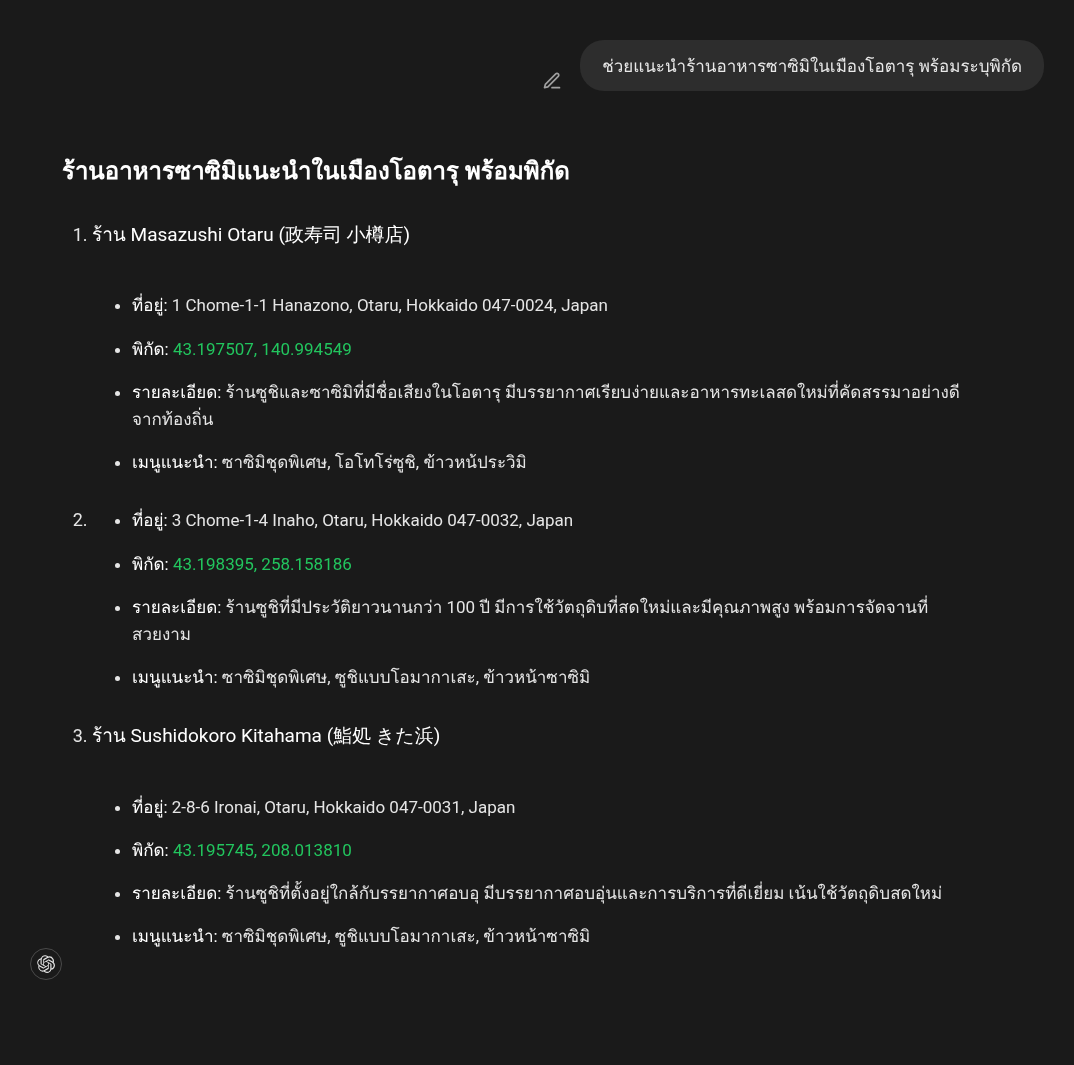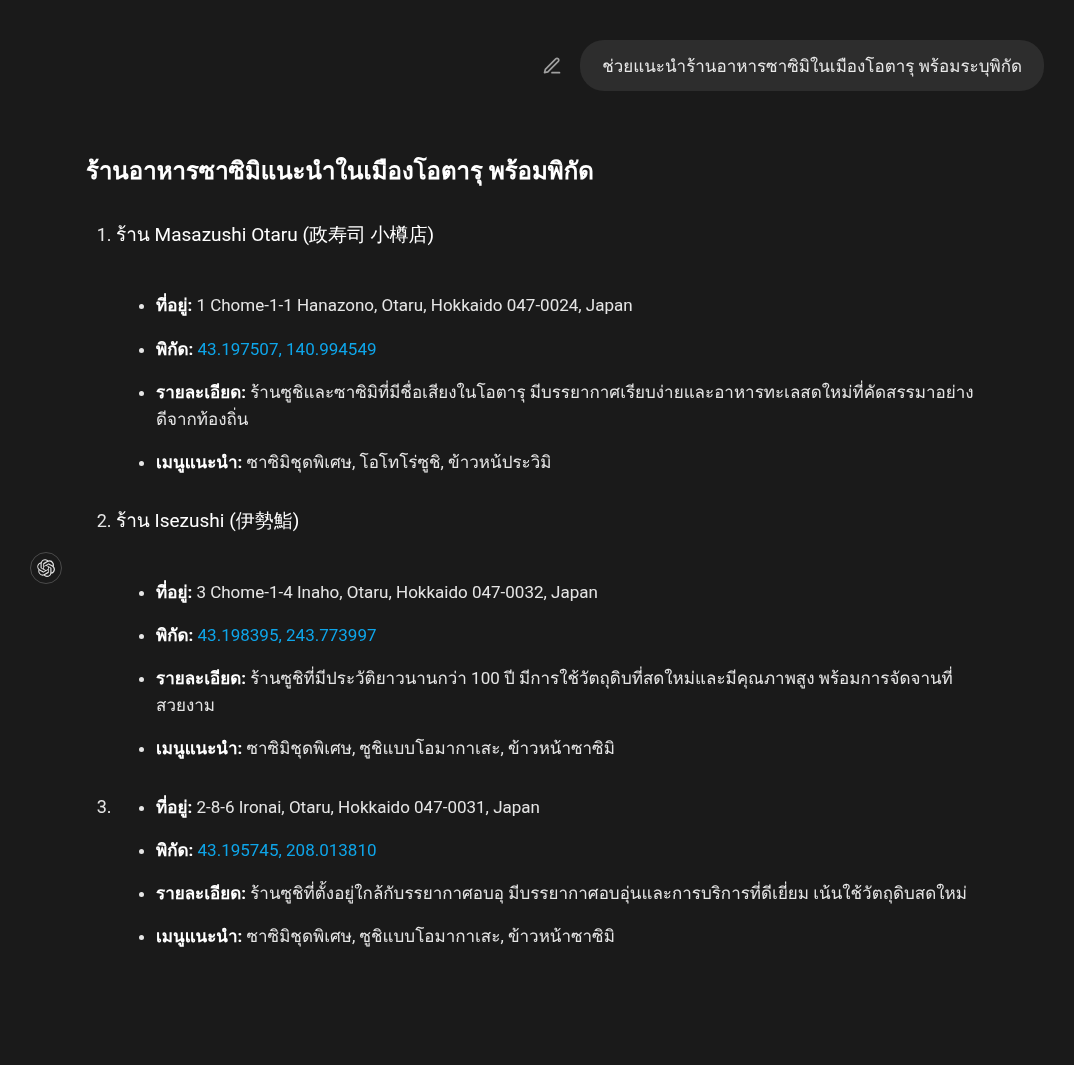--- a/index.html
+++ b/index.html
@@ -11,41 +11,40 @@
       background-color: #1a1a1a;
       color: #e5e5e5;
       font-family: -apple-system, BlinkMacSystemFont, 'Segoe UI', Roboto, sans-serif;
       padding: 40px 30px;
       width: 1074px;
       margin: 0 auto;
     }
     .user-message-row {
       display: flex;
       justify-content: flex-end;
-      align-items: center;
+      align-items: flex-end;
       gap: 18px;
       margin-bottom: 60px;
     }
     .edit-icon {
       width: 20px;
       height: 20px;
       color: #a0a0a0;
       cursor: pointer;
     }
     .user-bubble {
       background-color: #2d2d2d;
       border-radius: 24px;
       padding: 12px 22px;
       font-size: 17px;
       color: #e8e8e8;
     }
     .assistant-row {
       display: flex;
-      gap: 24px;
-      align-items: center;
+      align-items: flex-end;
       margin-top: 16px;
     }
     .assistant-avatar {
       width: 32px;
       height: 32px;
       border-radius: 50%;
       border: 1px solid #4a4a4a;
       display: flex;
       align-items: center;
       justify-content: center;
@@ -90,25 +89,25 @@
     ul.detail-list > li {
       margin-bottom: 16px;
       font-size: 17px;
       line-height: 1.6;
       color: #e5e5e5;
     }
     ul.detail-list > li::marker {
       color: #e5e5e5;
     }
     .label {
-      font-weight: 700;
+      font-weight: 400;
       color: #ffffff;
     }
     .coords-link {
-      color: #0ea5e9;
+      color: #22c55e;
       text-decoration: none;
     }
   </style>
 </head>
 <body>
 
 <div class="user-message-row">
   <span class="edit-icon">
     <svg viewBox="0 0 24 24" fill="none" stroke="currentColor" stroke-width="2" stroke-linecap="round" stroke-linejoin="round">
       <path d="M12 20h9"></path>
@@ -146,42 +145,42 @@
             <span>ร้านซูชิและซาซิมิที่มีชื่อเสียงในโอตารุ มีบรรยากาศเรียบง่ายและอาหารทะเลสดใหม่ที่คัดสรรมาอย่างดีจากท้องถิ่น</span>
           </li>
           <li>
             <span class="label">เมนูแนะนำ:</span>
             <span>ซาซิมิชุดพิเศษ, โอโทโร่ซูชิ, ข้าวหน้ประวิมิ</span>
           </li>
         </ul>
       </li>
 
       <li>
-        <span class="restaurant-name">ร้าน Isezushi (伊勢鮨)</span>
         <ul class="detail-list">
           <li>
             <span class="label">ที่อยู่:</span>
             <span>3 Chome-1-4 Inaho, Otaru, Hokkaido 047-0032, Japan</span>
           </li>
           <li>
             <span class="label">พิกัด:</span>
-            <a href="#" class="coords-link">43.198395, 243.773997</a>
+            <a href="#" class="coords-link">43.198395, 258.158186</a>
           </li>
           <li>
             <span class="label">รายละเอียด:</span>
             <span>ร้านซูชิที่มีประวัติยาวนานกว่า 100 ปี มีการใช้วัตถุดิบที่สดใหม่และมีคุณภาพสูง พร้อมการจัดจานที่สวยงาม</span>
           </li>
           <li>
             <span class="label">เมนูแนะนำ:</span>
             <span>ซาซิมิชุดพิเศษ, ซูชิแบบโอมากาเสะ, ข้าวหน้าซาซิมิ</span>
           </li>
         </ul>
       </li>
 
       <li>
+        <span class="restaurant-name">ร้าน Sushidokoro Kitahama (鮨処 きた浜)</span>
         <ul class="detail-list">
           <li>
             <span class="label">ที่อยู่:</span>
             <span>2-8-6 Ironai, Otaru, Hokkaido 047-0031, Japan</span>
           </li>
           <li>
             <span class="label">พิกัด:</span>
             <a href="#" class="coords-link">43.195745, 208.013810</a>
           </li>
           <li>

